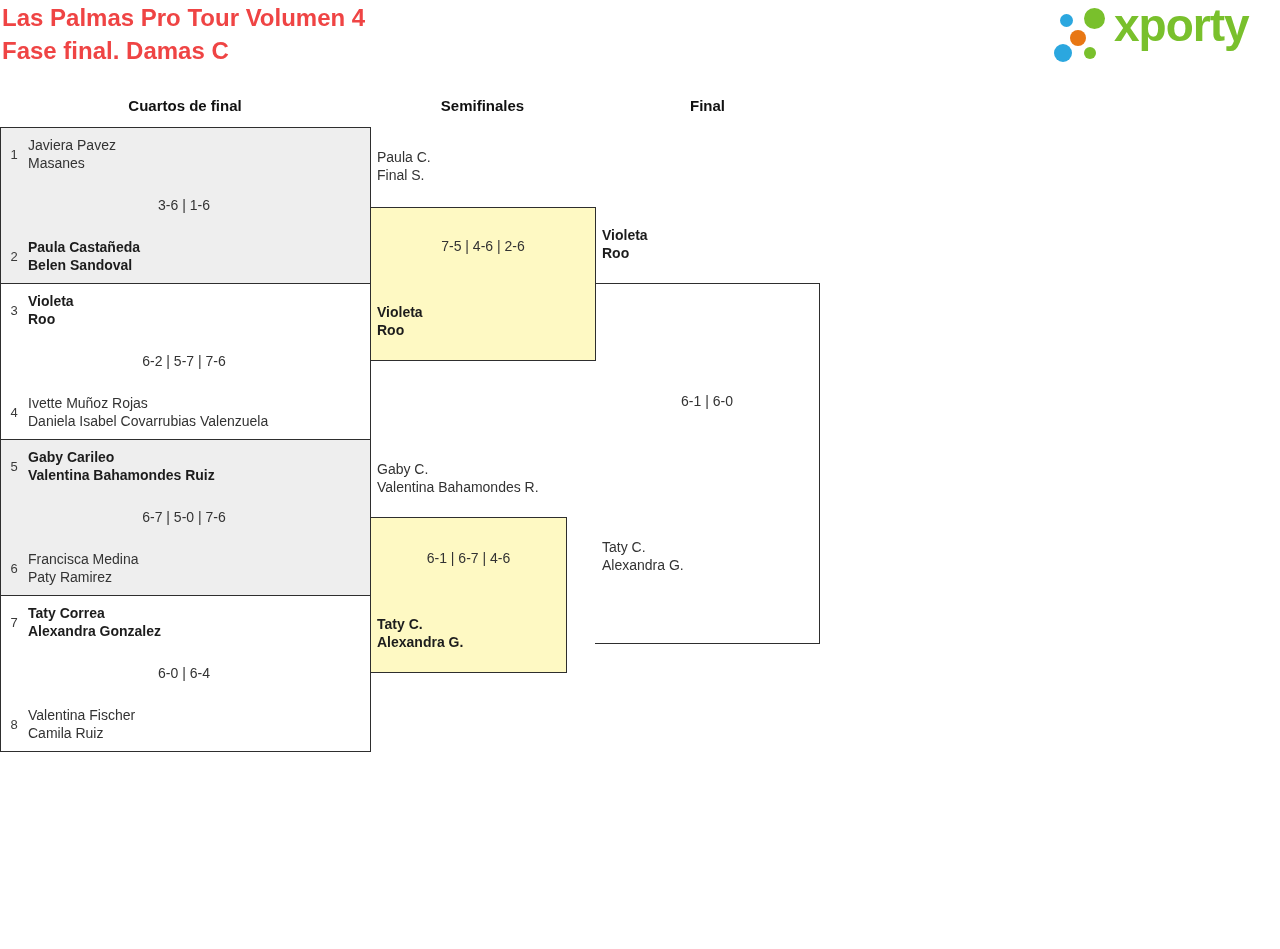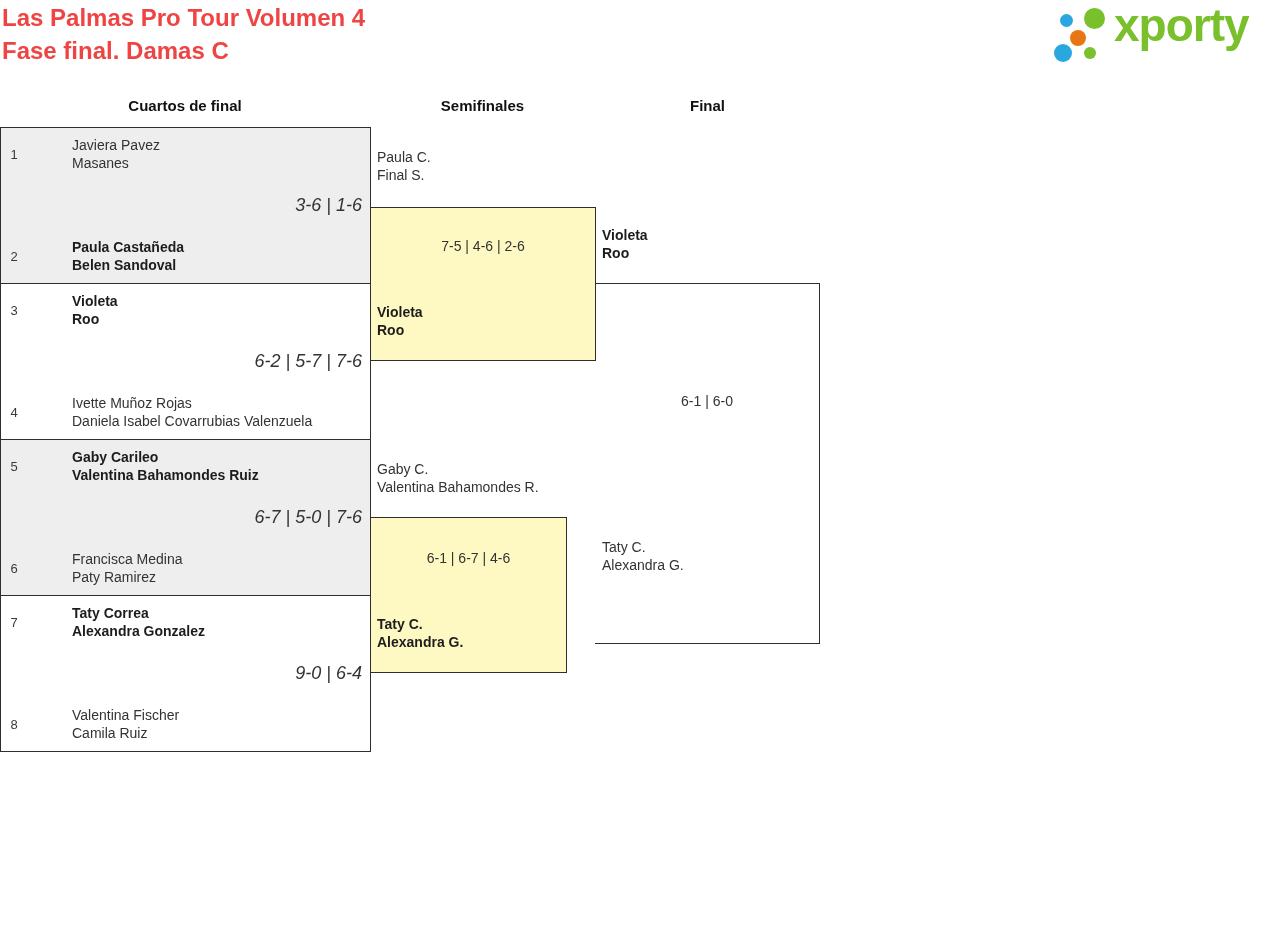--- a/index.html
+++ b/index.html
@@ -34,23 +34,23 @@
 
   
   .qf{position:absolute;left:0;width:371px;height:157px;border:1px solid var(--border);
       display:flex;flex-direction:column;justify-content:space-between;padding:8px 8px 9px 5px;}
   .qf1{top:127px;background:var(--box-gray);}
   .qf2{top:283px;background:#fff;}
   .qf3{top:439px;background:var(--box-gray);}
   .qf4{top:595px;background:#fff;}
   .team-row{display:flex;align-items:center;gap:6px;}
   .seed{width:16px;min-width:16px;text-align:center;font-size:13px;color:#3a3a3a;}
-  .names{font-size:14px;line-height:18px;color:var(--text);margin-left:44px;}
+  .names{font-size:14px;line-height:18px;color:var(--text);}
   .team-row.winner .names{font-weight:700;color:var(--text-strong);}
-  .score{text-align:right;font-size:18px;color:var(--text);line-height:18px;font-style:italic;}
+  .score{text-align:center;font-size:14px;color:var(--text);line-height:18px;}
 
   
   .match-box{position:absolute;border:1px solid var(--border);background:#fef9c3;}
   .sf1{left:370px;top:207px;width:226px;height:154px;}
   .sf2{left:370px;top:517px;width:197px;height:156px;}
   .final-box{left:595px;top:283px;width:225px;height:361px;border-left:none;background:transparent;}
   .box-score{position:absolute;left:0;right:0;text-align:center;font-size:14px;color:var(--text);line-height:18px;}
   .sc-sf1{top:29px;}
   .sc-sf2{top:31px;}
   .sc-final{top:108px;}
@@ -143,21 +143,21 @@
   </div>
 
   <div class="qf qf4">
     <div class="team-row winner">
       <span class="seed">7</span>
       <div class="names">
         <div>Taty Correa</div>
         <div>Alexandra Gonzalez</div>
       </div>
     </div>
-    <div class="score">9-0 | 6-4</div>
+    <div class="score">6-0 | 6-4</div>
     <div class="team-row">
       <span class="seed">8</span>
       <div class="names">
         <div>Valentina Fischer</div>
         <div>Camila Ruiz</div>
       </div>
     </div>
   </div>
 
   <div class="match-box sf1">

